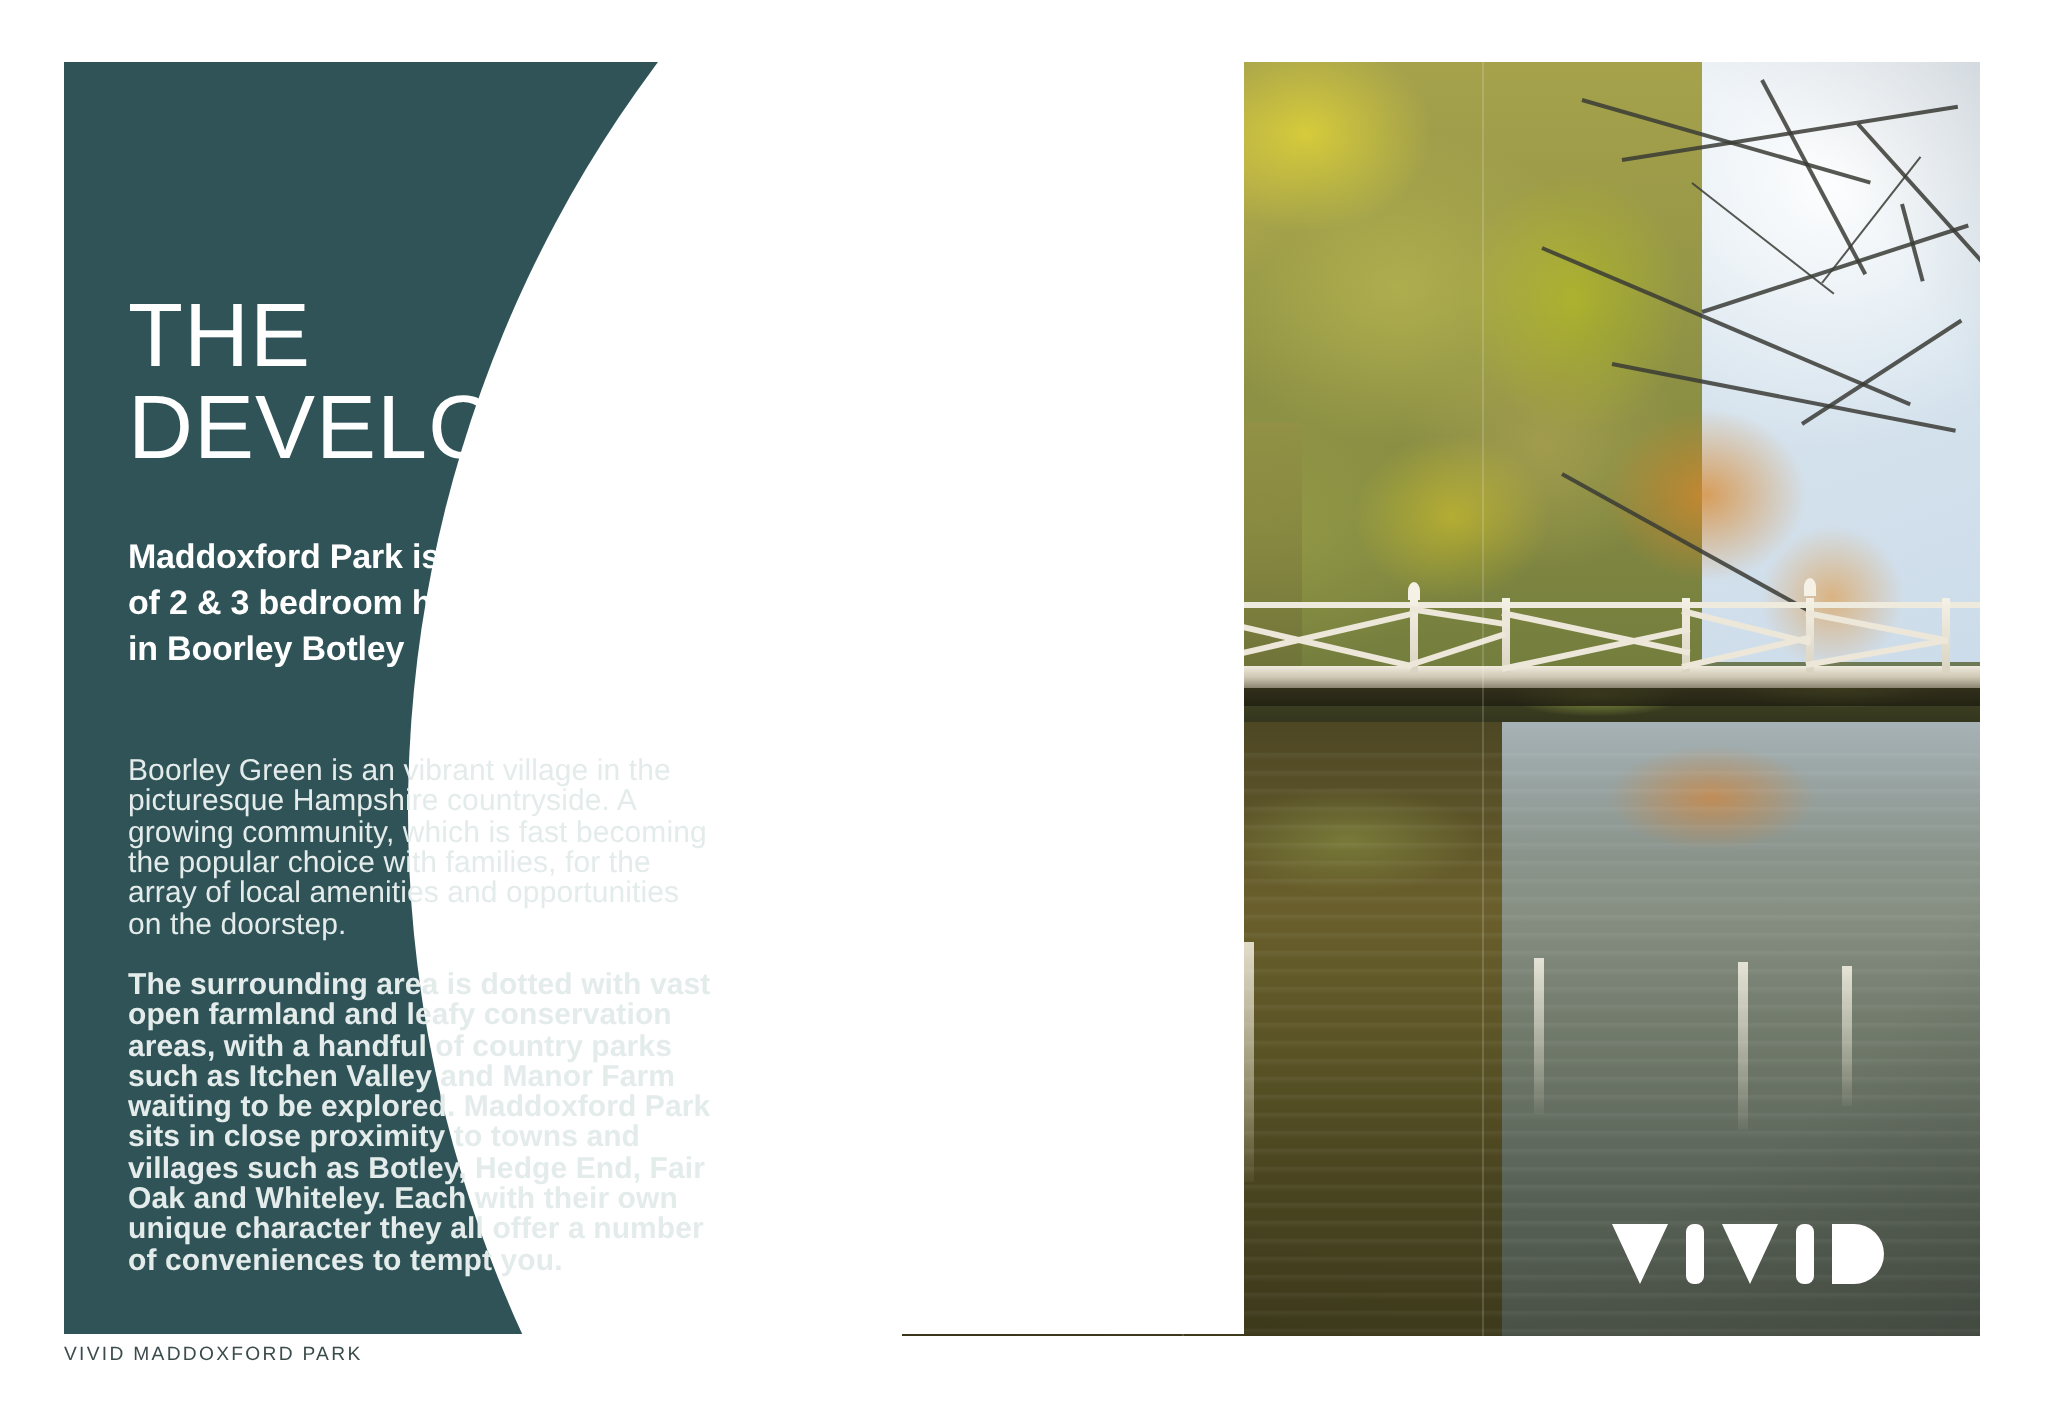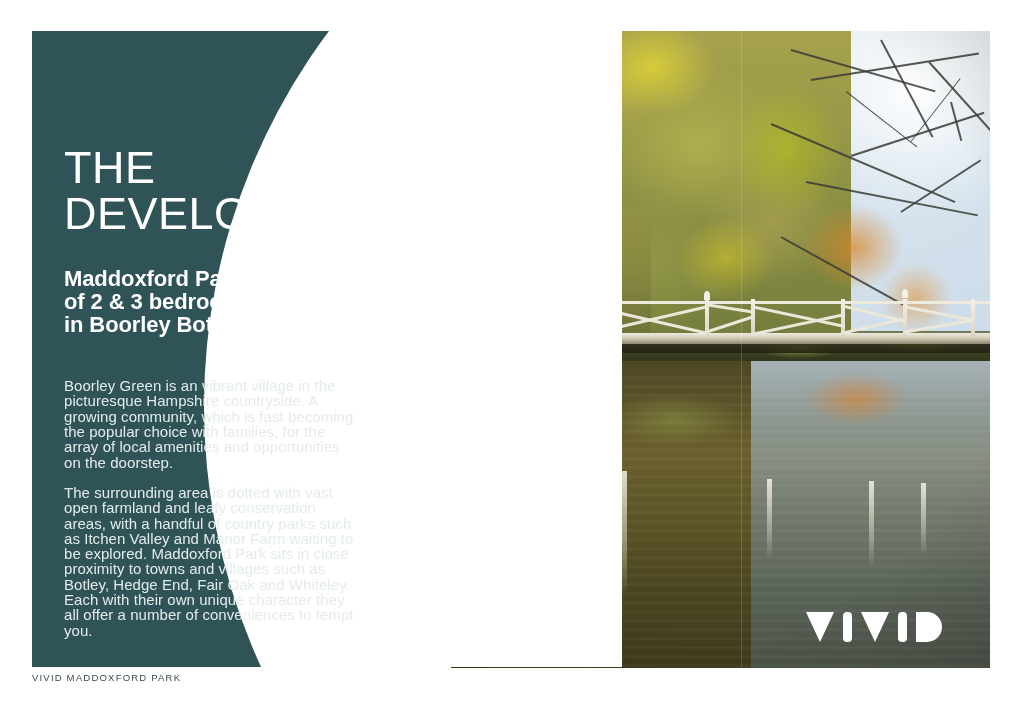--- a/index.html
+++ b/index.html
@@ -309,36 +309,36 @@
     color: #ffffff;
     font-size: 45px;
     line-height: 46px;
     font-weight: 400;
     letter-spacing: 0.5px;
   }
   #title .tline { display: block; white-space: nowrap; }
   #subtitle {
     margin-top: 27px;
     color: #ffffff;
-    font-size: 22px;
+    font-size: 17px;
     line-height: 23px;
     font-weight: 700;
     letter-spacing: -0.1px;
   }
   #subtitle .sline { display: block; white-space: nowrap; }
   .para {
     color: #e4eceb;
     font-size: 15px;
     line-height: 15.3px;
     font-weight: 400;
     letter-spacing: 0.05px;
     width: 292px;
   }
   #para1 { margin-top: 42px; }
-  #para2 { margin-top: 15px; }
+  #para2 { margin-top: 15px; font-weight: bold; }
 
   
   #footer {
     position: absolute;
     left: 32px;
     top: 672px;
     color: #3c4b4b;
     font-size: 9.6px;
     letter-spacing: 1.15px;
     font-weight: 400;

